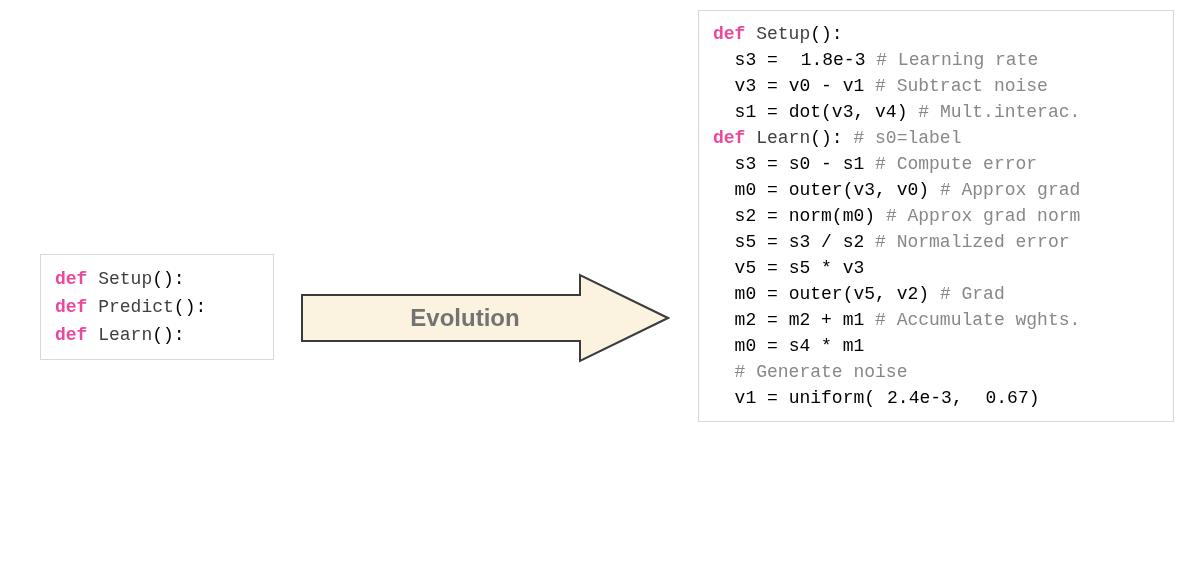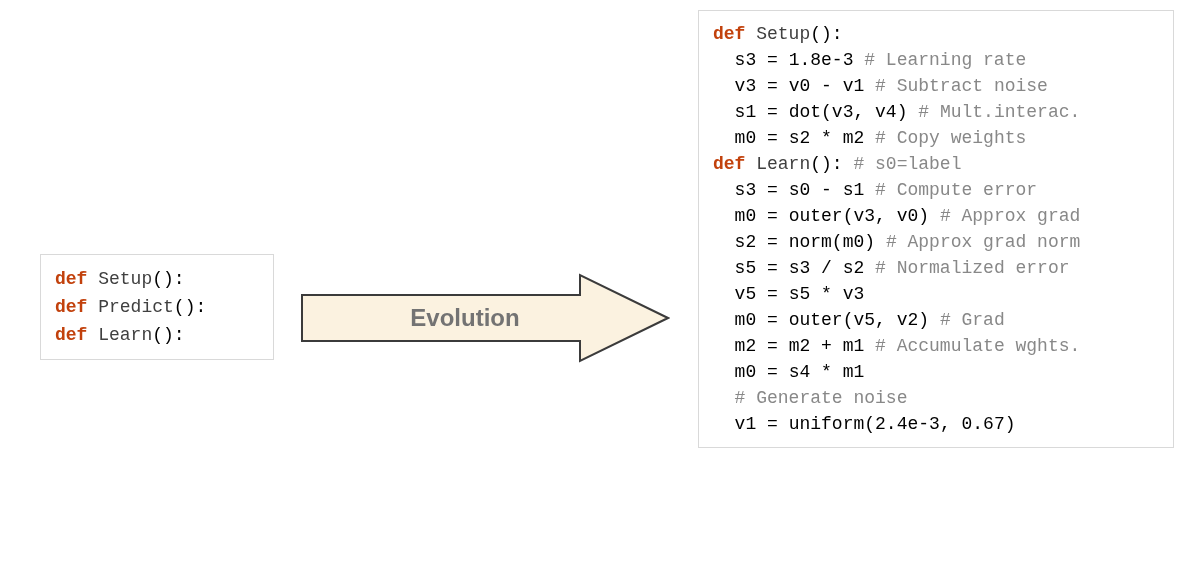--- a/index.html
+++ b/index.html
@@ -35,25 +35,25 @@
   .code-line {
     font-family: "Menlo", "Consolas", "Courier New", monospace;
     font-size: 18px;
     line-height: 28px;
     white-space: pre;
     color: #000000;
   }
   .code-line.tight {
     line-height: 26px;
   }
-  .kw  { color: #c2410c; font-weight: 600; }  
+  .kw  { color: #ec4899; font-weight: 600; }  
   .fn  { color: #404040; }                    
   .cm  { color: #888888; }                    
   .op  { color: #000000; }                    
-  .num { color: #000000; }                    
+  .num { color: #000000; margin-left: 12px; }                    
   .id  { color: #000000; }                    
   .arrow-wrap {
     position: absolute;
     left: 300px;
     top: 273px;
     width: 370px;
     height: 90px;
   }
   .arrow-label {
     position: absolute;
@@ -87,21 +87,20 @@
       <polygon id="arrow-poly" points="2,22 280,22 280,2 368,45 280,88 280,68 2,68" stroke-width="2" fill="#fbf2e0" stroke="#3b3b3b"></polygon>
     </svg>
     <div class="arrow-label">Evolution</div>
   </div>
 
   <div class="code-box right" id="right-box">
       <div class="code-line tight"><span class="kw">def</span><span class="op"> </span><span class="fn">Setup</span><span class="op">():</span></div>
       <div class="code-line tight"><span class="op">  </span><span class="id">s3</span><span class="op"> = </span><span class="num">1.8e-3</span><span class="op"> </span><span class="cm"># Learning rate</span></div>
       <div class="code-line tight"><span class="op">  </span><span class="id">v3</span><span class="op"> = </span><span class="id">v0</span><span class="op"> - </span><span class="id">v1</span><span class="op"> </span><span class="cm"># Subtract noise</span></div>
       <div class="code-line tight"><span class="op">  </span><span class="id">s1</span><span class="op"> = </span><span class="id">dot</span><span class="op">(</span><span class="id">v3</span><span class="op">, </span><span class="id">v4</span><span class="op">) </span><span class="cm"># Mult.interac.</span></div>
-      <div class="code-line tight"><span class="op">  </span><span class="id">m0</span><span class="op"> = </span><span class="id">s2</span><span class="op"> * </span><span class="id">m2</span><span class="op"> </span><span class="cm"># Copy weights</span></div>
       <div class="code-line tight"><span class="kw">def</span><span class="op"> </span><span class="fn">Learn</span><span class="op">():</span><span class="op"> </span><span class="cm"># s0=label</span></div>
       <div class="code-line tight"><span class="op">  </span><span class="id">s3</span><span class="op"> = </span><span class="id">s0</span><span class="op"> - </span><span class="id">s1</span><span class="op"> </span><span class="cm"># Compute error</span></div>
       <div class="code-line tight"><span class="op">  </span><span class="id">m0</span><span class="op"> = </span><span class="id">outer</span><span class="op">(</span><span class="id">v3</span><span class="op">, </span><span class="id">v0</span><span class="op">) </span><span class="cm"># Approx grad</span></div>
       <div class="code-line tight"><span class="op">  </span><span class="id">s2</span><span class="op"> = </span><span class="id">norm</span><span class="op">(</span><span class="id">m0</span><span class="op">) </span><span class="cm"># Approx grad norm</span></div>
       <div class="code-line tight"><span class="op">  </span><span class="id">s5</span><span class="op"> = </span><span class="id">s3</span><span class="op"> / </span><span class="id">s2</span><span class="op"> </span><span class="cm"># Normalized error</span></div>
       <div class="code-line tight"><span class="op">  </span><span class="id">v5</span><span class="op"> = </span><span class="id">s5</span><span class="op"> * </span><span class="id">v3</span></div>
       <div class="code-line tight"><span class="op">  </span><span class="id">m0</span><span class="op"> = </span><span class="id">outer</span><span class="op">(</span><span class="id">v5</span><span class="op">, </span><span class="id">v2</span><span class="op">) </span><span class="cm"># Grad</span></div>
       <div class="code-line tight"><span class="op">  </span><span class="id">m2</span><span class="op"> = </span><span class="id">m2</span><span class="op"> + </span><span class="id">m1</span><span class="op"> </span><span class="cm"># Accumulate wghts.</span></div>
       <div class="code-line tight"><span class="op">  </span><span class="id">m0</span><span class="op"> = </span><span class="id">s4</span><span class="op"> * </span><span class="id">m1</span></div>
       <div class="code-line tight"><span class="op">  </span><span class="cm"># Generate noise</span></div>

